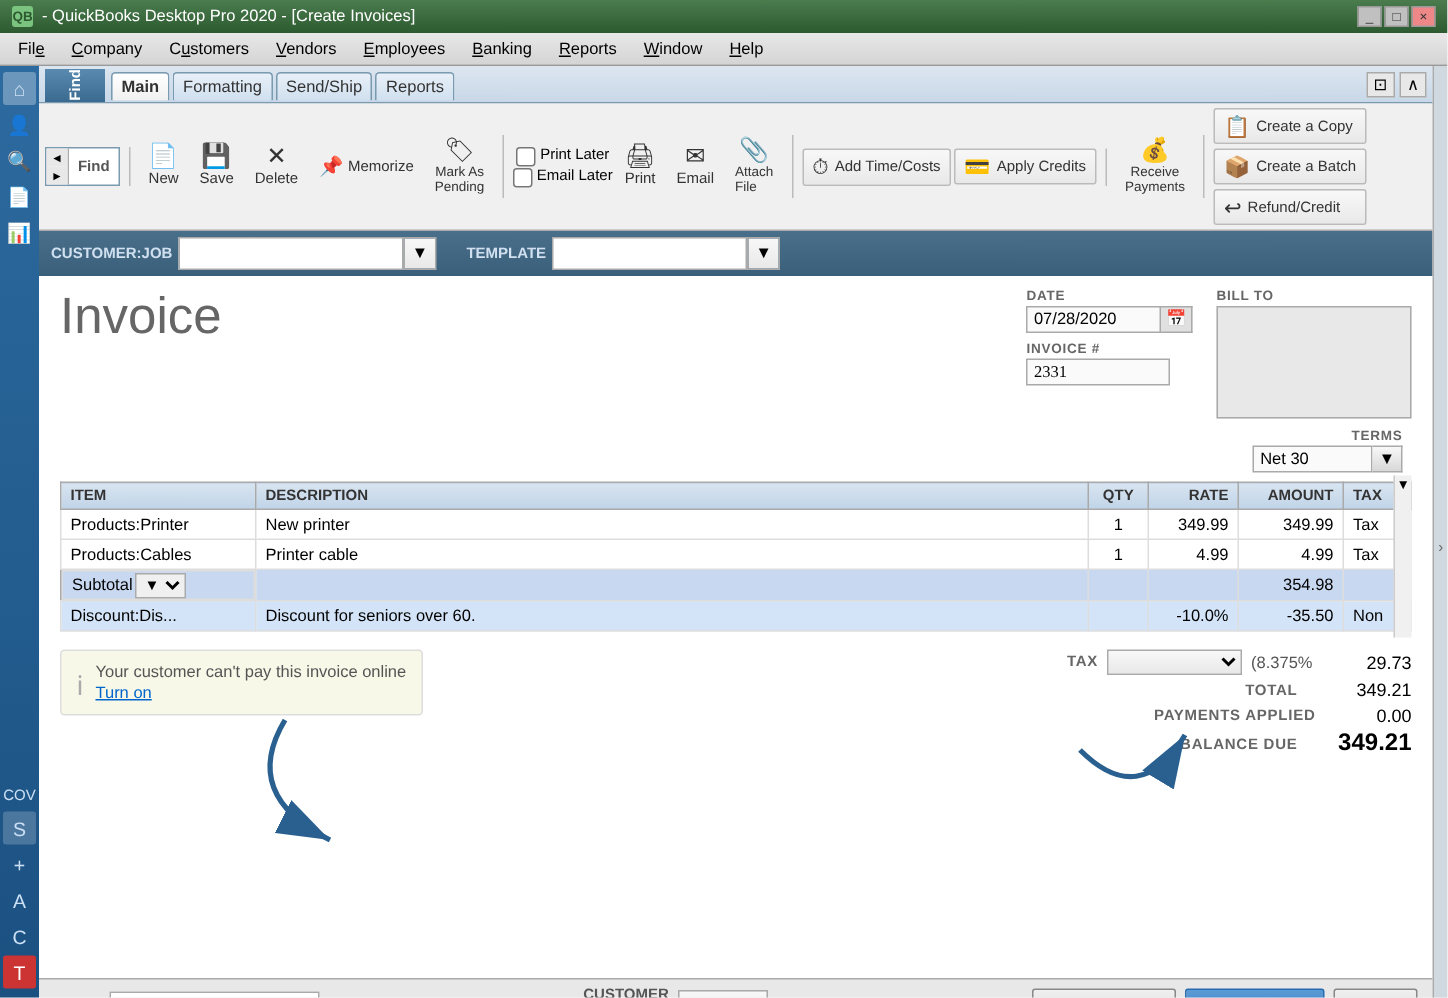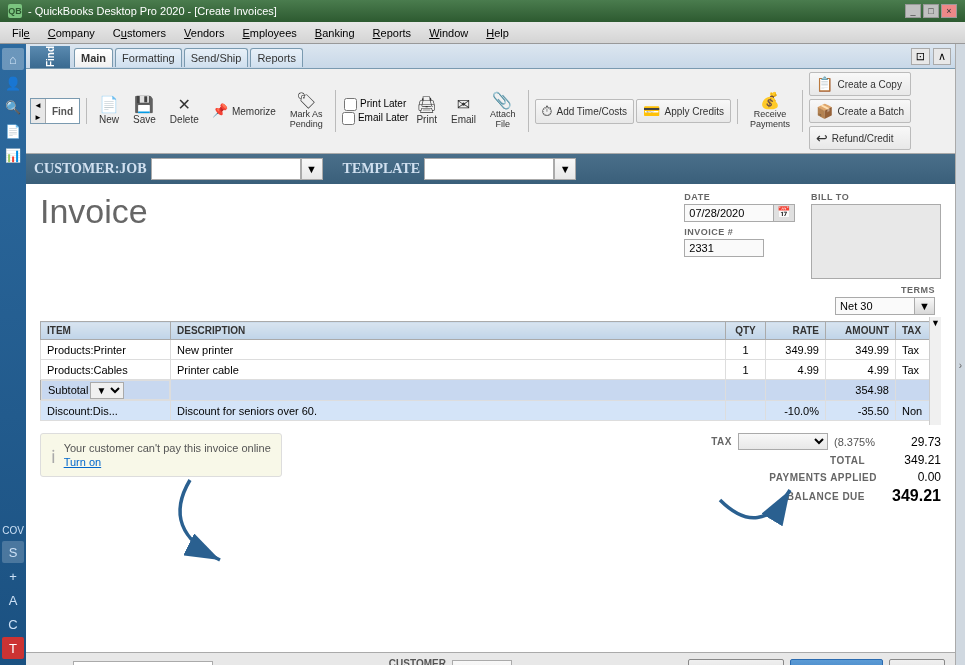--- a/index.html
+++ b/index.html
@@ -28,26 +28,26 @@
     .tb-btn-wide { display: flex; flex-direction: row; align-items: center; gap: 4px; padding: 3px 6px; cursor: pointer; border: 1px solid #bbb; border-radius: 2px; font-size: 10px; color: #333; background: linear-gradient(to bottom, #f8f8f8, #e8e8e8); }
     .tb-btn-wide .icon { font-size: 14px; }
 
     .find-group { display: flex; align-items: center; border: 1px solid #7a9ab0; background: white; height: 26px; }
     .find-arrows { display: flex; flex-direction: column; border-right: 1px solid #aaa; height: 100%; }
     .find-arrow { flex: 1; padding: 0 3px; cursor: pointer; font-size: 8px; display: flex; align-items: center; justify-content: center; background: #e8e8e8; }
     .find-label { padding: 0 6px; font-size: 10px; font-weight: bold; color: #555; }
 
     
     .customer-row { background: linear-gradient(to bottom, #4a6f8a, #3a5f7a); padding: 4px 8px; display: flex; align-items: center; gap: 20px; }
-    .field-label { color: #d0e0f0; font-size: 14px; font-weight: bold; margin-right: 4px; font-family: Liberation Serif, serif; }
+    .field-label { color: #d0e0f0; font-size: 10px; font-weight: bold; margin-right: 4px; }
     .field-input { background: white; border: 1px solid #aaa; padding: 2px 4px; font-size: 11px; width: 160px; height: 22px; }
     .field-dropdown { background: linear-gradient(to bottom, #f8f8f8, #e8e8e8); border: 1px solid #aaa; padding: 2px 4px; font-size: 11px; width: 22px; height: 22px; cursor: pointer; display: flex; align-items: center; justify-content: center; }
     .input-field { border: 1px solid #aaa; padding: 2px 4px; font-size: 11px; background: #fafafa; }
     .date-input { width: 90px; }
-    .invoice-num-input { width: 80px; }
+    .invoice-num-input { width: 96px; font-family: Liberation Serif, serif; }
     .bill-to-box { border: 1px solid #aaa; background: #e8e8e8; width: 130px; height: 75px; }
     .cal-icon { background: #e0e0e0; border: 1px solid #aaa; border-left: none; padding: 1px 3px; cursor: pointer; font-size: 11px; }
 
     
     .invoice-table { border: 1px solid #aaa; width: 100%; border-collapse: collapse; margin-bottom: 8px; }
     .invoice-table th { background: linear-gradient(to bottom, #d8e4f0, #c0d4e8); border: 1px solid #aaa; padding: 3px 6px; font-size: 10px; color: #333; font-weight: bold; text-align: left; }
     .invoice-table td { border: 1px solid #ddd; padding: 2px 6px; font-size: 11px; height: 20px; }
     .row-selected { background: #c8d8f0; padding-left: 20px; }
     .row-discount { background: #d4e4f8; }
     .memo-input { border: 1px solid #aaa; padding: 2px 4px; font-size: 11px; width: 140px; background: white; }
@@ -176,21 +176,21 @@
         <div class="tb-btn">
           <span class="icon">🖨</span>
           <span>Print</span>
         </div>
         <div class="tb-btn">
           <span class="icon">✉</span>
           <span>Email</span>
         </div>
         <div class="tb-btn" style="max-width:45px; text-align:center;">
           <span class="icon">📎</span>
-          <span style="font-size:9px; text-align:center; line-height:1.1;">Attach<br>File</span>
+          <span style="font-size:9px; text-align:left; line-height:1.1;">Attach<br>File</span>
         </div>
       </div>
 
       <div class="tb-group">
         <div class="tb-btn-wide">
           <span class="icon">⏱</span>
           <span>Add Time/Costs</span>
         </div>
         <div class="tb-btn-wide">
           <span class="icon">💳</span>

